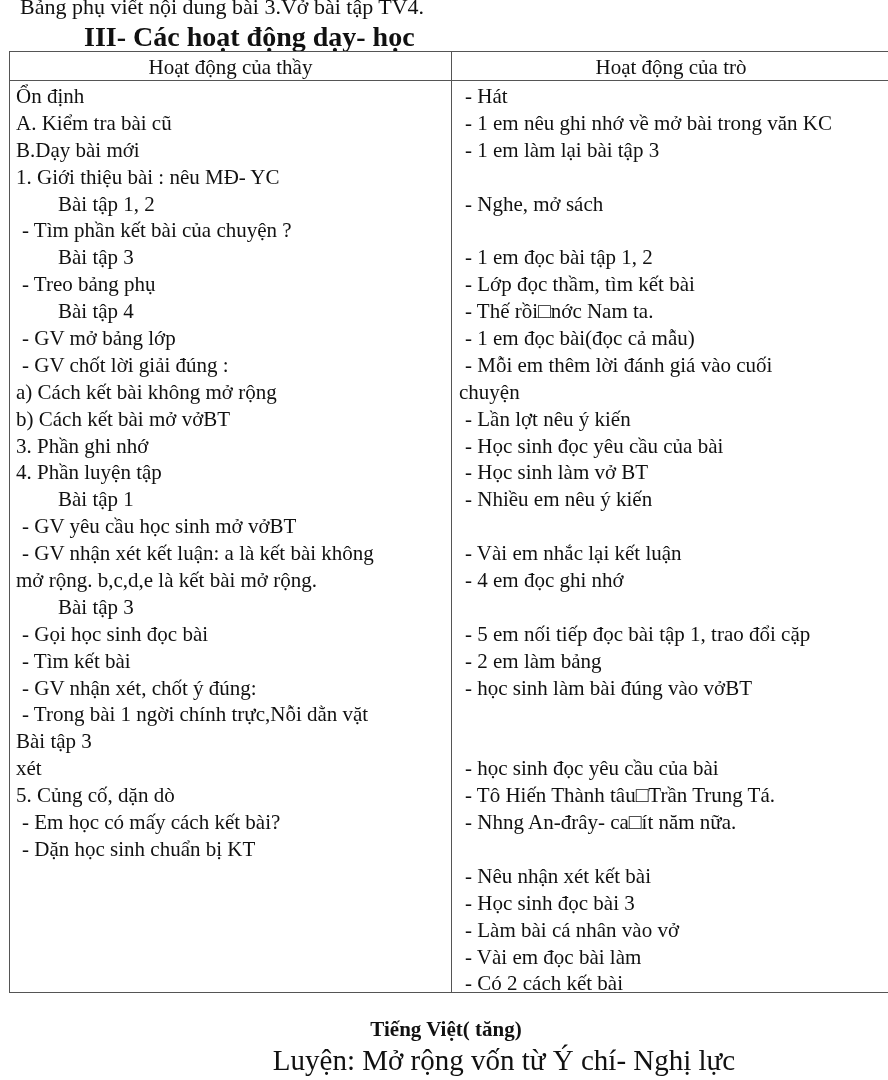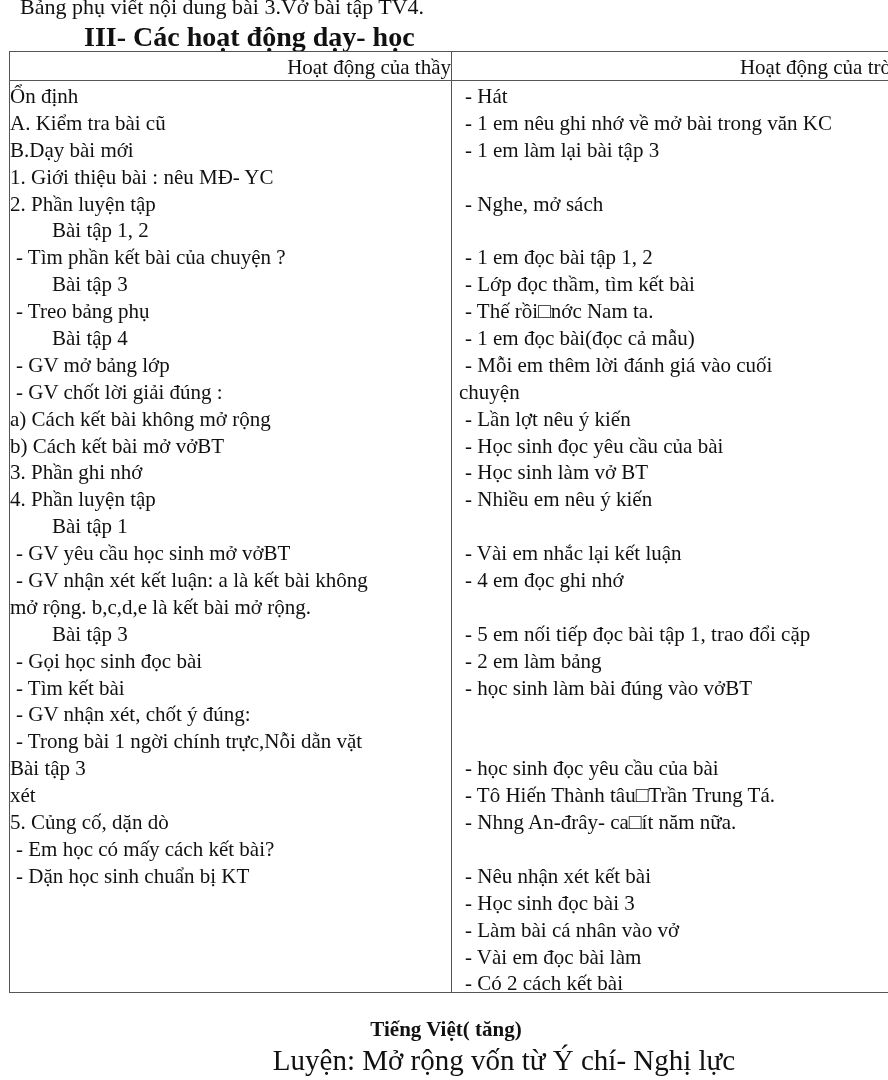--- a/index.html
+++ b/index.html
@@ -24,29 +24,29 @@
     .col-divider {
       position: absolute; left: 441px; top: 0; bottom: 0;
       width: 0; border-left: 1.5px solid #555;
     }
     .header-row {
       position: absolute; left: 0; right: 0; top: 0; height: 28px;
       border-bottom: 1.5px solid #555;
     }
     .header-cell {
       position: absolute; top: 0; height: 28px;
-      font-size: 21px; line-height: 30px; text-align: right; white-space: nowrap;
+      font-size: 21px; line-height: 30px; text-align: center; white-space: nowrap;
     }
     .header-teacher { left: 0; width: 441px; }
     .header-student { left: 441px; width: 440px; }
     .col {
       position: absolute; top: 31px;
       font-size: 21px; line-height: 26.9px; white-space: nowrap;
     }
-    .col-teacher { left: 0; width: 430px; }
+    .col-teacher { left: 6px; width: 430px; }
     .col-student { left: 449px; width: 440px; }
     .line { height: 26.9px; }
     .indent { padding-left: 42px; }
     .dash { padding-left: 6px; }
     .footer-subtitle {
       position: absolute; left: 0; width: 888px; top: 1017px;
       text-align: center; font-size: 21px; font-weight: bold; white-space: nowrap;
       padding-left: 2px;
     }
     .footer-title {
@@ -65,21 +65,20 @@
   <div class="col-divider"></div>
   <div class="header-row">
     <div class="header-cell header-teacher">Hoạt động của thầy</div>
     <div class="header-cell header-student">Hoạt động của trò</div>
   </div>
   <div class="col col-teacher" id="teacher-col">
       <div class="line">Ổn định</div>
       <div class="line">A. Kiểm tra bài cũ</div>
       <div class="line">B.Dạy bài mới</div>
       <div class="line">1. Giới thiệu bài : nêu MĐ- YC</div>
-      <div class="line">2. Phần luyện tập</div>
       <div class="line indent">Bài tập 1, 2</div>
       <div class="line dash">- Tìm phần kết bài của chuyện ?</div>
       <div class="line indent">Bài tập 3</div>
       <div class="line dash">- Treo bảng phụ</div>
       <div class="line indent">Bài tập 4</div>
       <div class="line dash">- GV mở bảng lớp</div>
       <div class="line dash">- GV chốt lời giải đúng :</div>
       <div class="line">a) Cách kết bài không mở rộng</div>
       <div class="line">b) Cách kết bài mở vởBT</div>
       <div class="line">3. Phần ghi nhớ</div>

